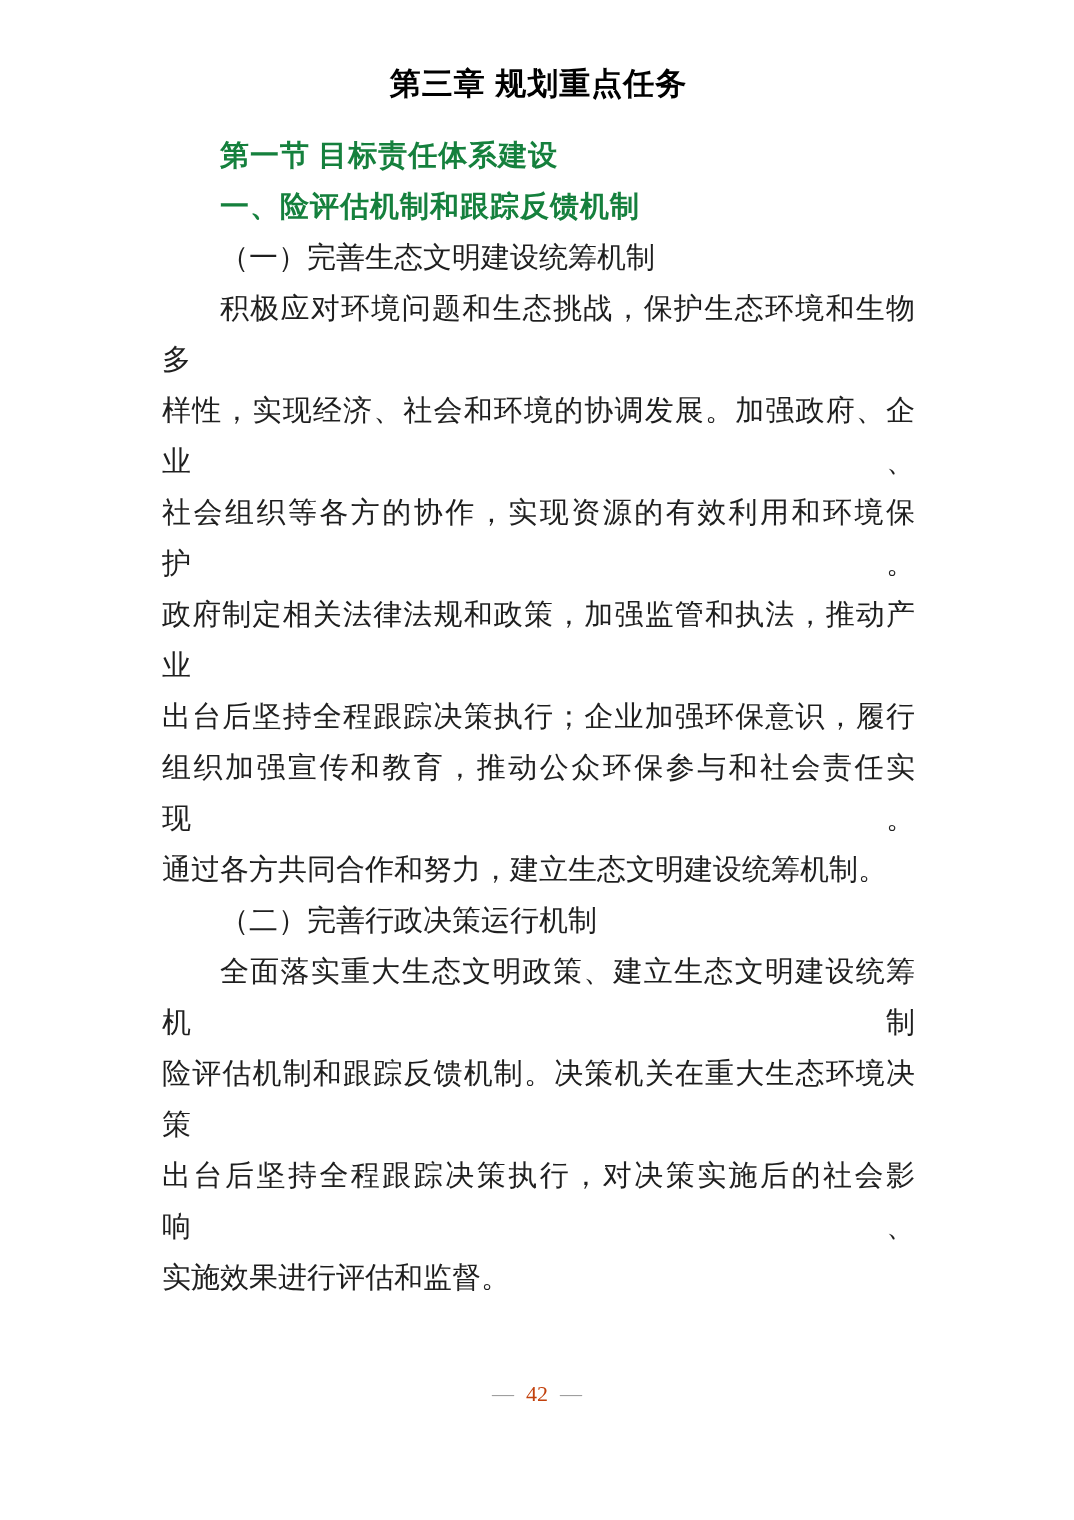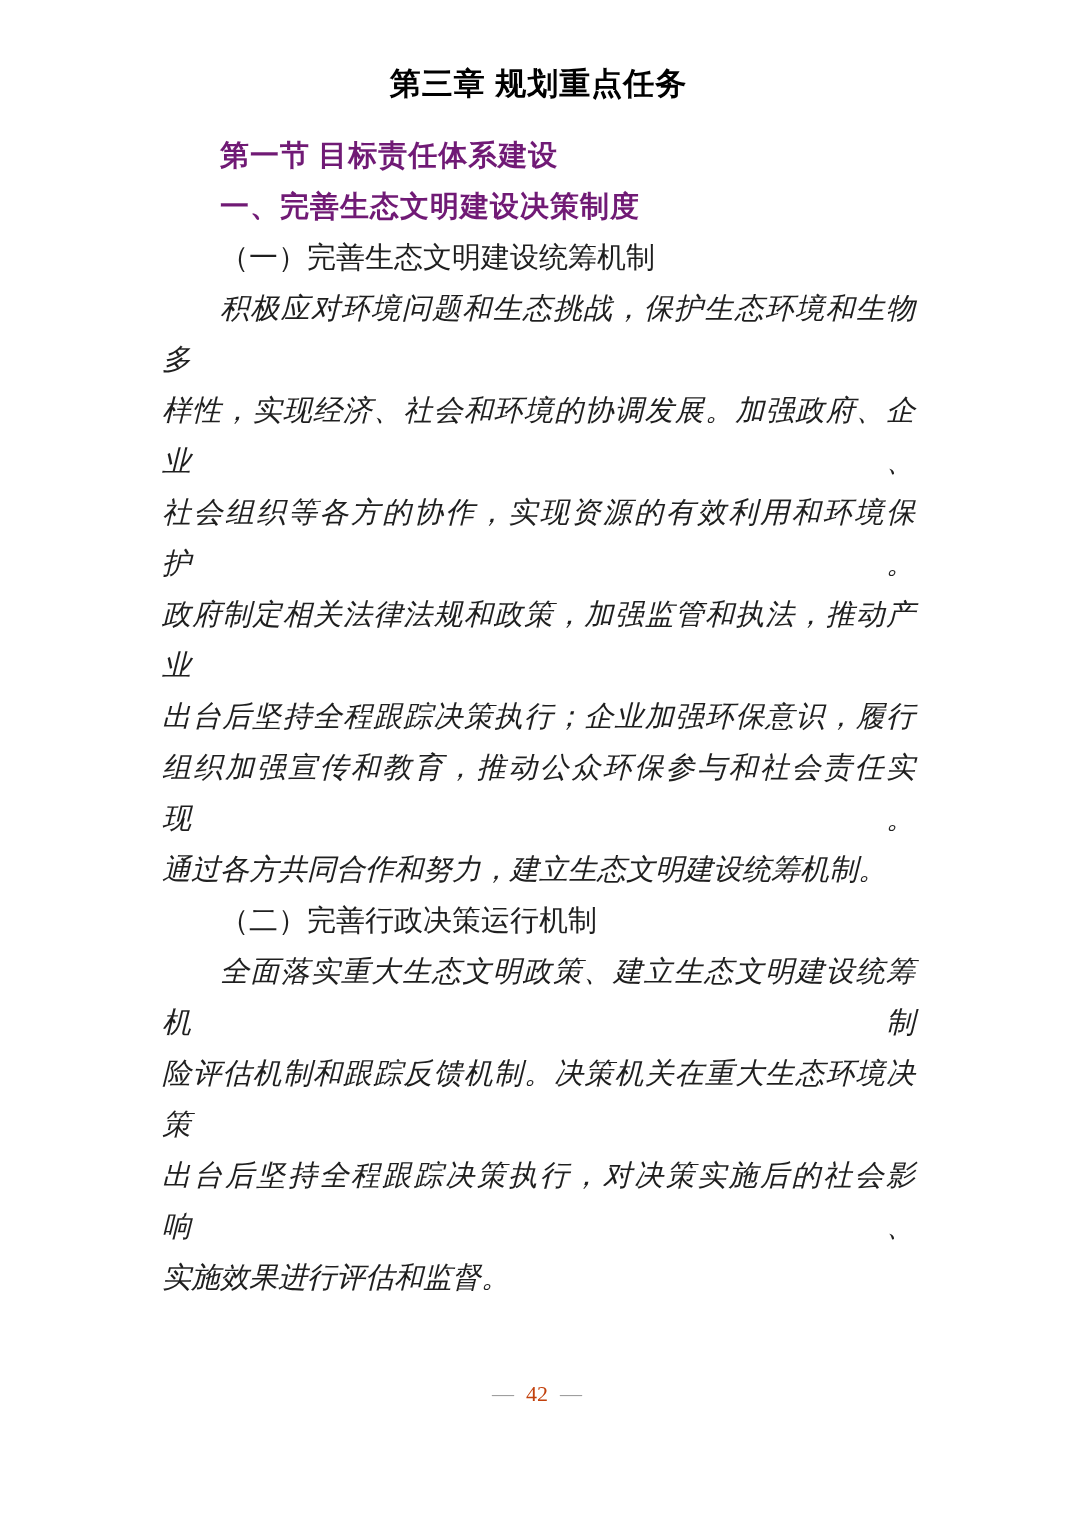--- a/index.html
+++ b/index.html
@@ -28,30 +28,29 @@
     margin: 0 0 24px 0;
     letter-spacing: 1px;
   }
   .line {
     font-size: 29px;
     line-height: 51px;
     white-space: normal;
     text-align: justify;
     text-align-last: justify;
     text-justify: inter-character;
-    font-style: italic;
     -webkit-text-justify: inter-character;
   }
   .indent { text-indent: 58px; }
   .last { text-align-last: left; }
   .heading {
     font-size: 29px;
     line-height: 51px;
     font-weight: 700;
-    color: #701a75;
+    color: #15803d;
     text-align: left;
     text-align-last: left;
     text-indent: 58px;
     letter-spacing: 1px;
   }
   .subheading {
     font-size: 29px;
     line-height: 51px;
     font-weight: 400;
     text-align: right;
@@ -77,21 +76,21 @@
 </style>
 </head>
 <body>
 
 <div class="page">
 
   <div class="doc-title">第三章 规划重点任务</div>
 
   <div class="heading">第一节 目标责任体系建设</div>
 
-  <div class="heading">一、完善生态文明建设决策制度</div>
+  <div class="heading">一、险评估机制和跟踪反馈机制</div>
 
   <div class="subheading">（一）完善生态文明建设统筹机制</div>
 
   <div class="line indent">积极应对环境问题和生态挑战，保护生态环境和生物多</div>
   <div class="line">样性，实现经济、社会和环境的协调发展。加强政府、企业、</div>
   <div class="line">社会组织等各方的协作，实现资源的有效利用和环境保护。</div>
   <div class="line">政府制定相关法律法规和政策，加强监管和执法，推动产业</div>
   <div class="line">出台后坚持全程跟踪决策执行；企业加强环保意识，履行</div>
   <div class="line">组织加强宣传和教育，推动公众环保参与和社会责任实现。</div>
   <div class="line last">通过各方共同合作和努力，建立生态文明建设统筹机制。</div>

